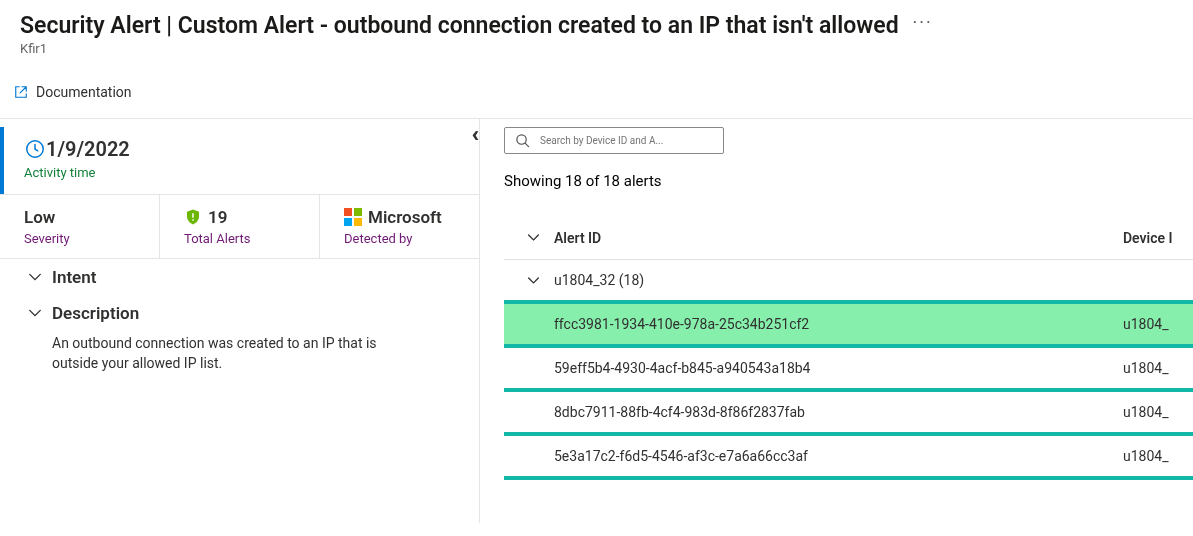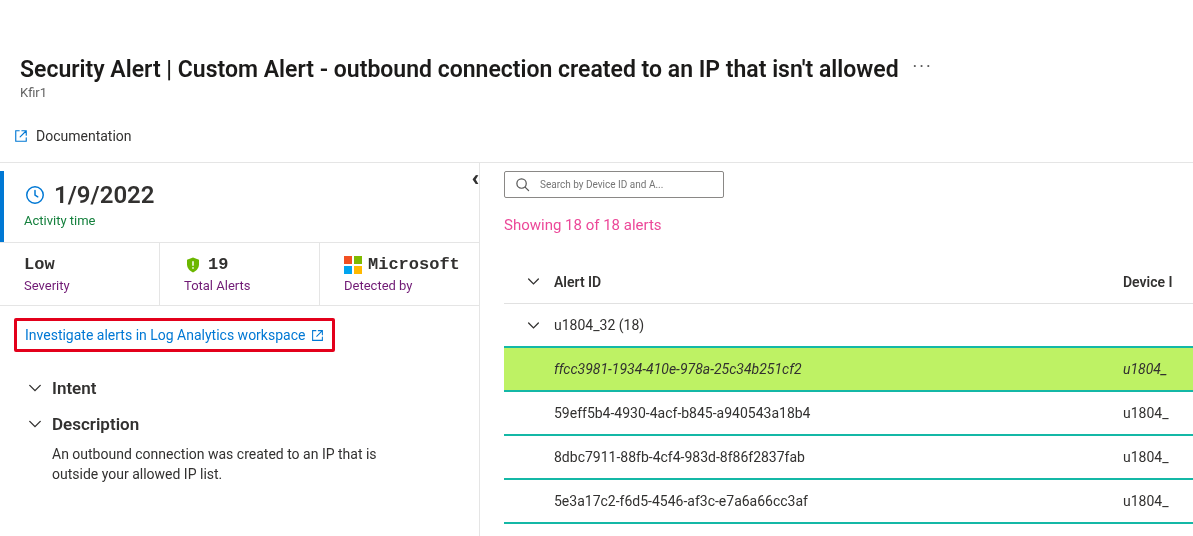--- a/index.html
+++ b/index.html
@@ -14,21 +14,20 @@
   }
 
   
   .header {
     padding: 12px 20px 10px 20px;
   }
   .title-row {
     display: flex;
     align-items: center;
     gap: 14px;
-    margin-top: 44px;
   }
   .title {
     font-size: 23px;
     font-weight: 600;
     color: #1b1a19;
   }
   .ellipsis {
     font-size: 18px;
     letter-spacing: 2px;
     color: #5a5a5a;
@@ -82,22 +81,21 @@
     cursor: pointer;
     letter-spacing: -6px;
   }
   .summary-top {
     border-left: 4px solid #0078d4;
     padding: 10px 16px 14px 20px;
   }
   .summary-top .time-row {
     display: flex;
     align-items: center;
-    gap: 8px;
-    font-size: 24px;
+    font-size: 20px;
     font-weight: 600;
   }
   .summary-top .time-label {
     font-size: 13px;
     color: #15803d;
     margin-top: 4px;
   }
   .clock-icon svg { display: block; }
 
   .stats-row {
@@ -110,21 +108,20 @@
     padding: 12px 18px 12px 24px;
     border-right: 1px solid #e5e5e5;
   }
   .stat-cell:last-child { border-right: none; }
   .stat-value {
     font-size: 17px;
     font-weight: 600;
     display: flex;
     align-items: center;
     gap: 6px;
-    font-family: Liberation Mono, monospace;
   }
   .stat-label {
     font-size: 13px;
     color: #701a75;
     margin-top: 4px;
   }
   .shield-icon { width: 18px; height: 18px; display:inline-block; }
   .ms-logo {
     display: inline-block;
     width: 18px; height: 18px;
@@ -194,43 +191,43 @@
     border: none;
     outline: none;
     width: 100%;
     font: inherit;
     color: inherit;
   }
   .search-icon svg { display:block; }
   .result-count {
     margin-top: 18px;
     font-size: 15px;
-    color: #ec4899;
+    color: #000000;
   }
   .table {
     margin-top: 26px;
     width: 100%;
   }
   .table-header, .table-row, .group-row {
     display: flex;
     align-items: center;
     min-height: 44px;
-    border-bottom: 2px solid #14b8a6;
+    border-bottom: 4px solid #14b8a6;
     padding-left: 8px;
   }
   .table-header {
     font-weight: 600;
     font-size: 14px;
     border-bottom: 1px solid #e1e1e1;
   }
   .col-expand { width: 42px; display:flex; justify-content:center; }
   .col-alert { flex: 1; padding-left: 0; font-size: 14px; }
   .col-device { width: 70px; text-align: left; font-size: 14px; }
   .group-row .col-alert { font-weight: 400; }
-  .table-row.first-alert { background: #bef264; font-style: italic; }
+  .table-row.first-alert { background: #86efac; }
   .chev-down svg, .chev-right svg { display:block; }
 
 </style>
 </head>
 <body>
 
 <div class="header">
   <div class="title-row">
     <div class="title">Security Alert | Custom Alert - outbound connection created to an IP that isn't allowed</div>
     <div class="ellipsis">···</div>
@@ -296,28 +293,20 @@
               <span class="b"></span>
               <span class="y"></span>
           </span>
           <span>Microsoft</span>
         </div>
         <div class="stat-label">Detected by</div>
       </div>
     </div>
 
     
-    <div class="link-row">
-      <a href="#">Investigate alerts in Log Analytics workspace</a>
-      <span>
-        <svg width="13" height="13" viewBox="0 0 16 16" fill="none">
-          <path d="M6 2H2v12h12v-4M9 2h5v5M14 2L7 9" stroke="#0078d4" stroke-width="1.3" stroke-linecap="round"></path>
-        </svg>
-      </span>
-    </div>
 
     
     <div class="section">
       <div class="section-header">
         <span class="chev-down">
           <svg width="14" height="14" viewBox="0 0 16 16">
               <path d="M2 5l6 6 6-6" stroke="#323130" stroke-width="1.6" fill="none" stroke-linecap="round"></path>
             </svg>
         </span>
         <span>Intent</span>

